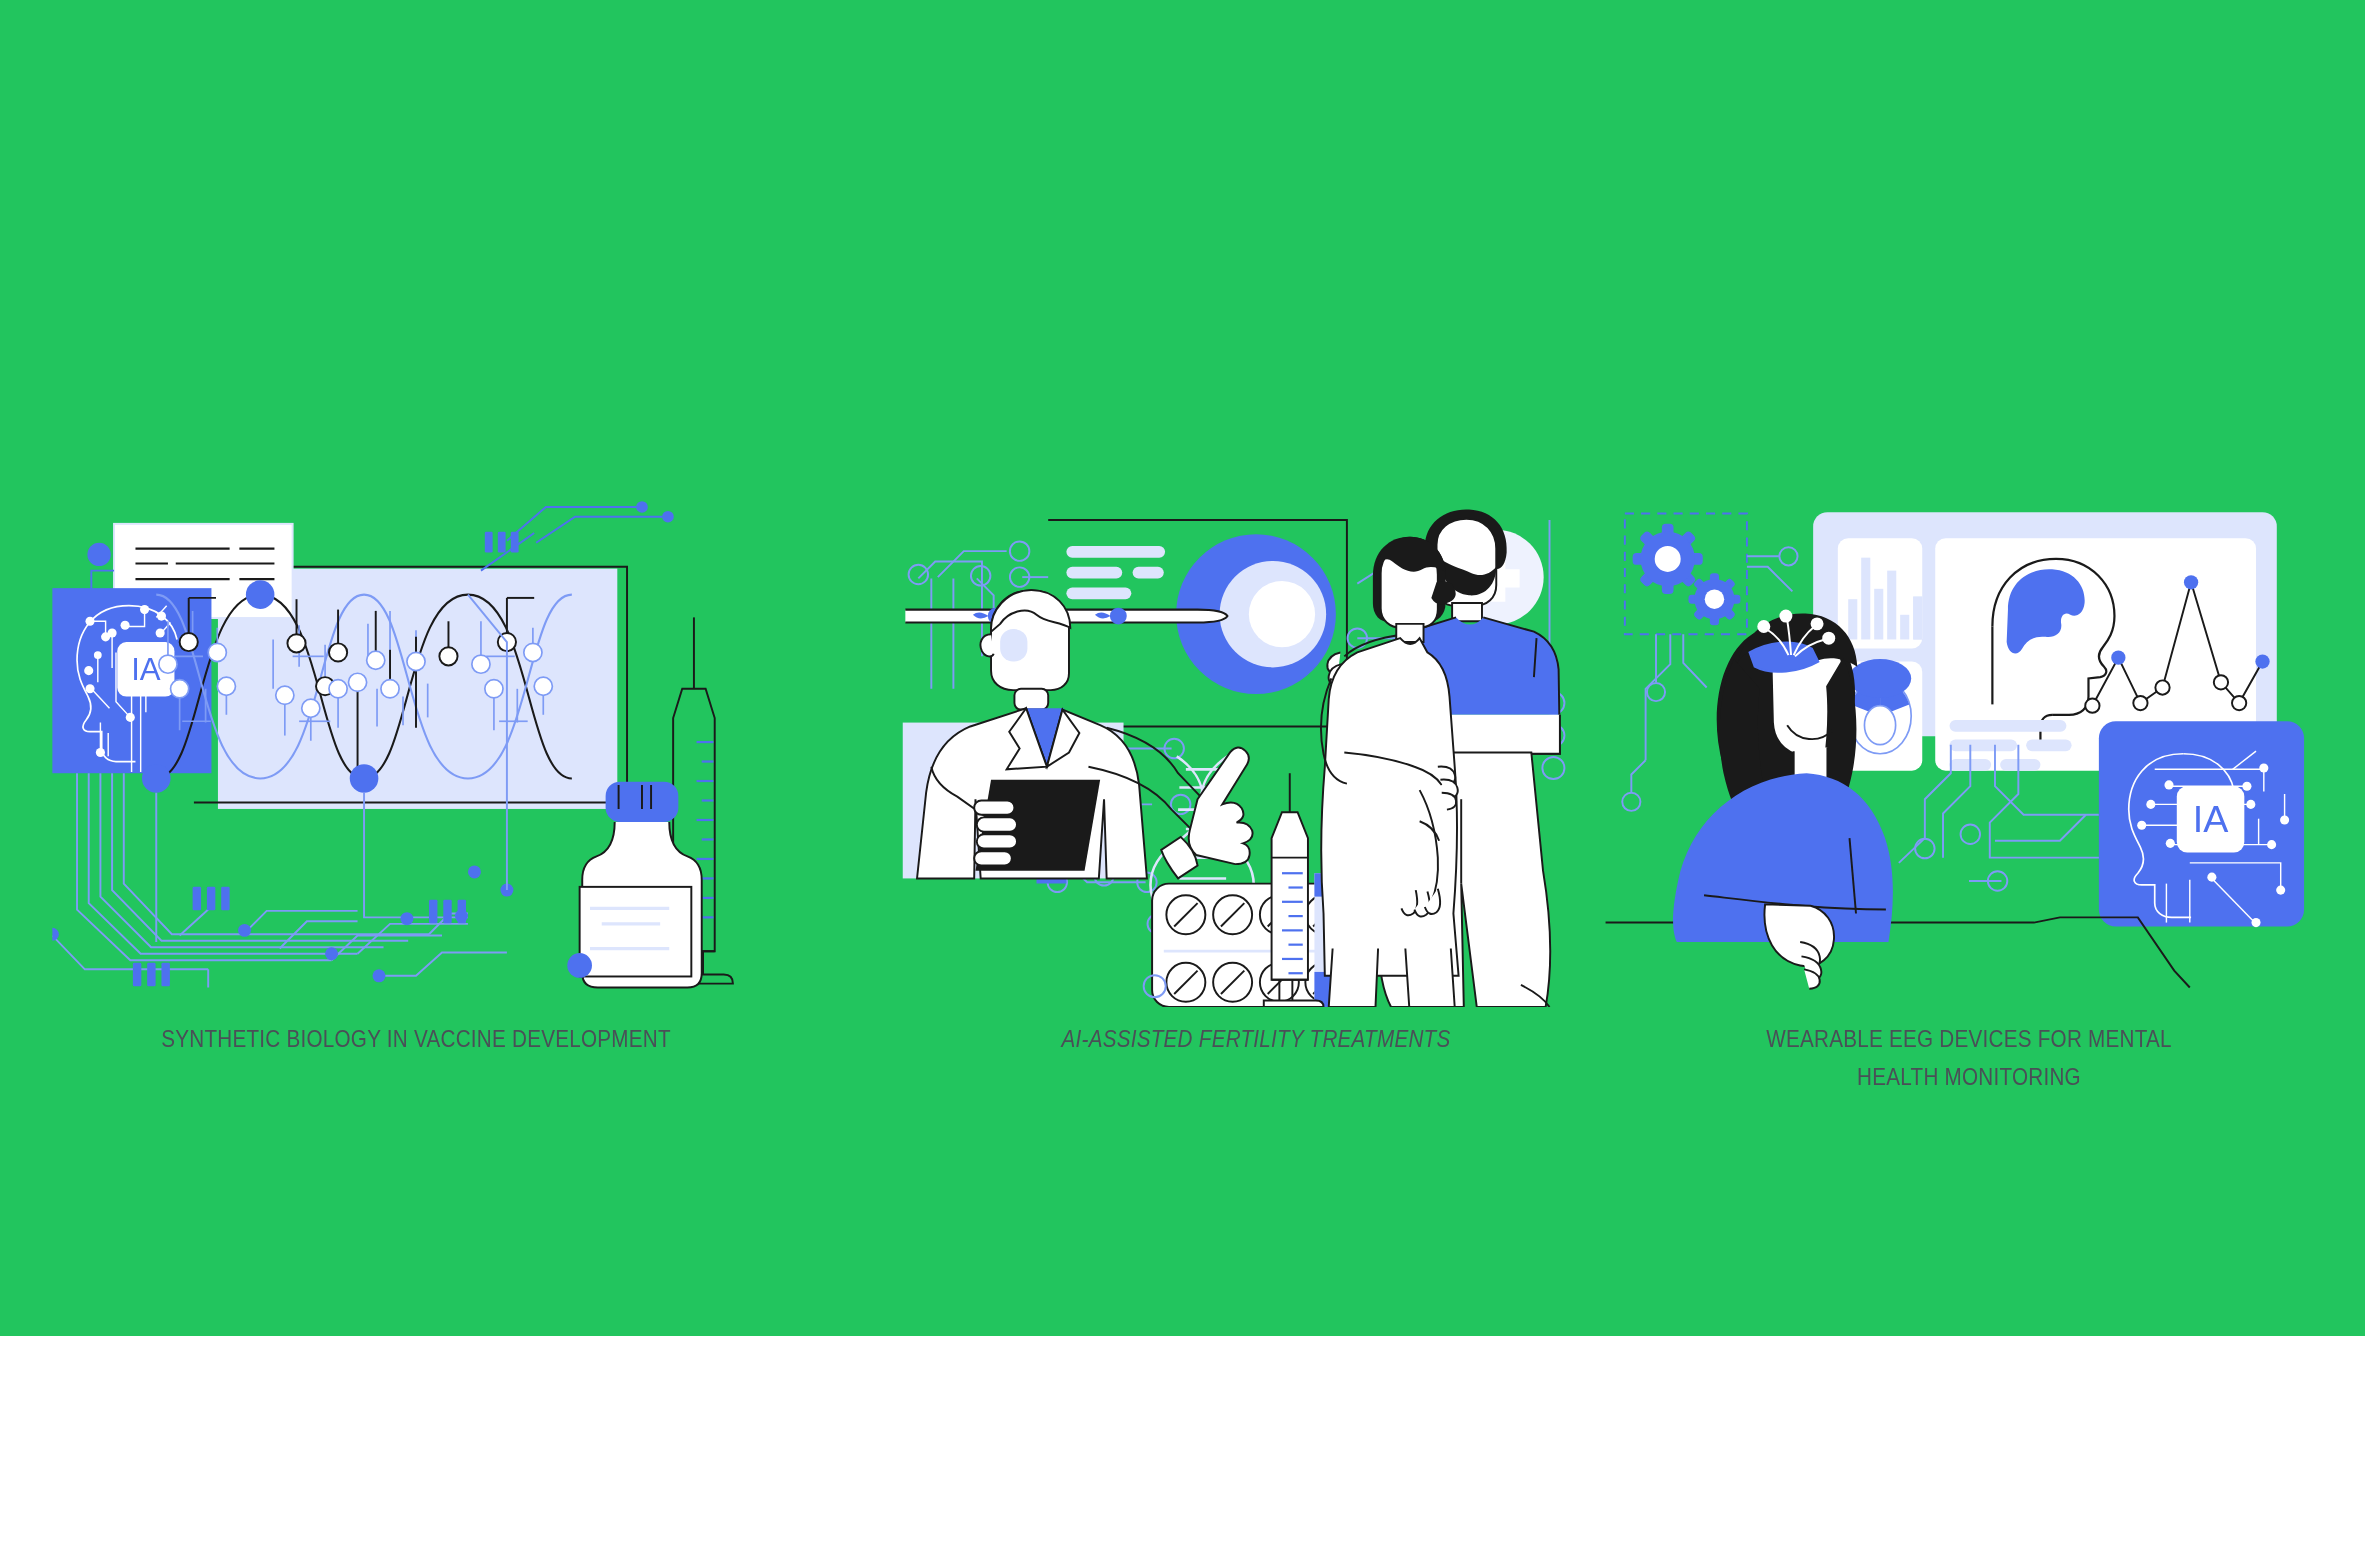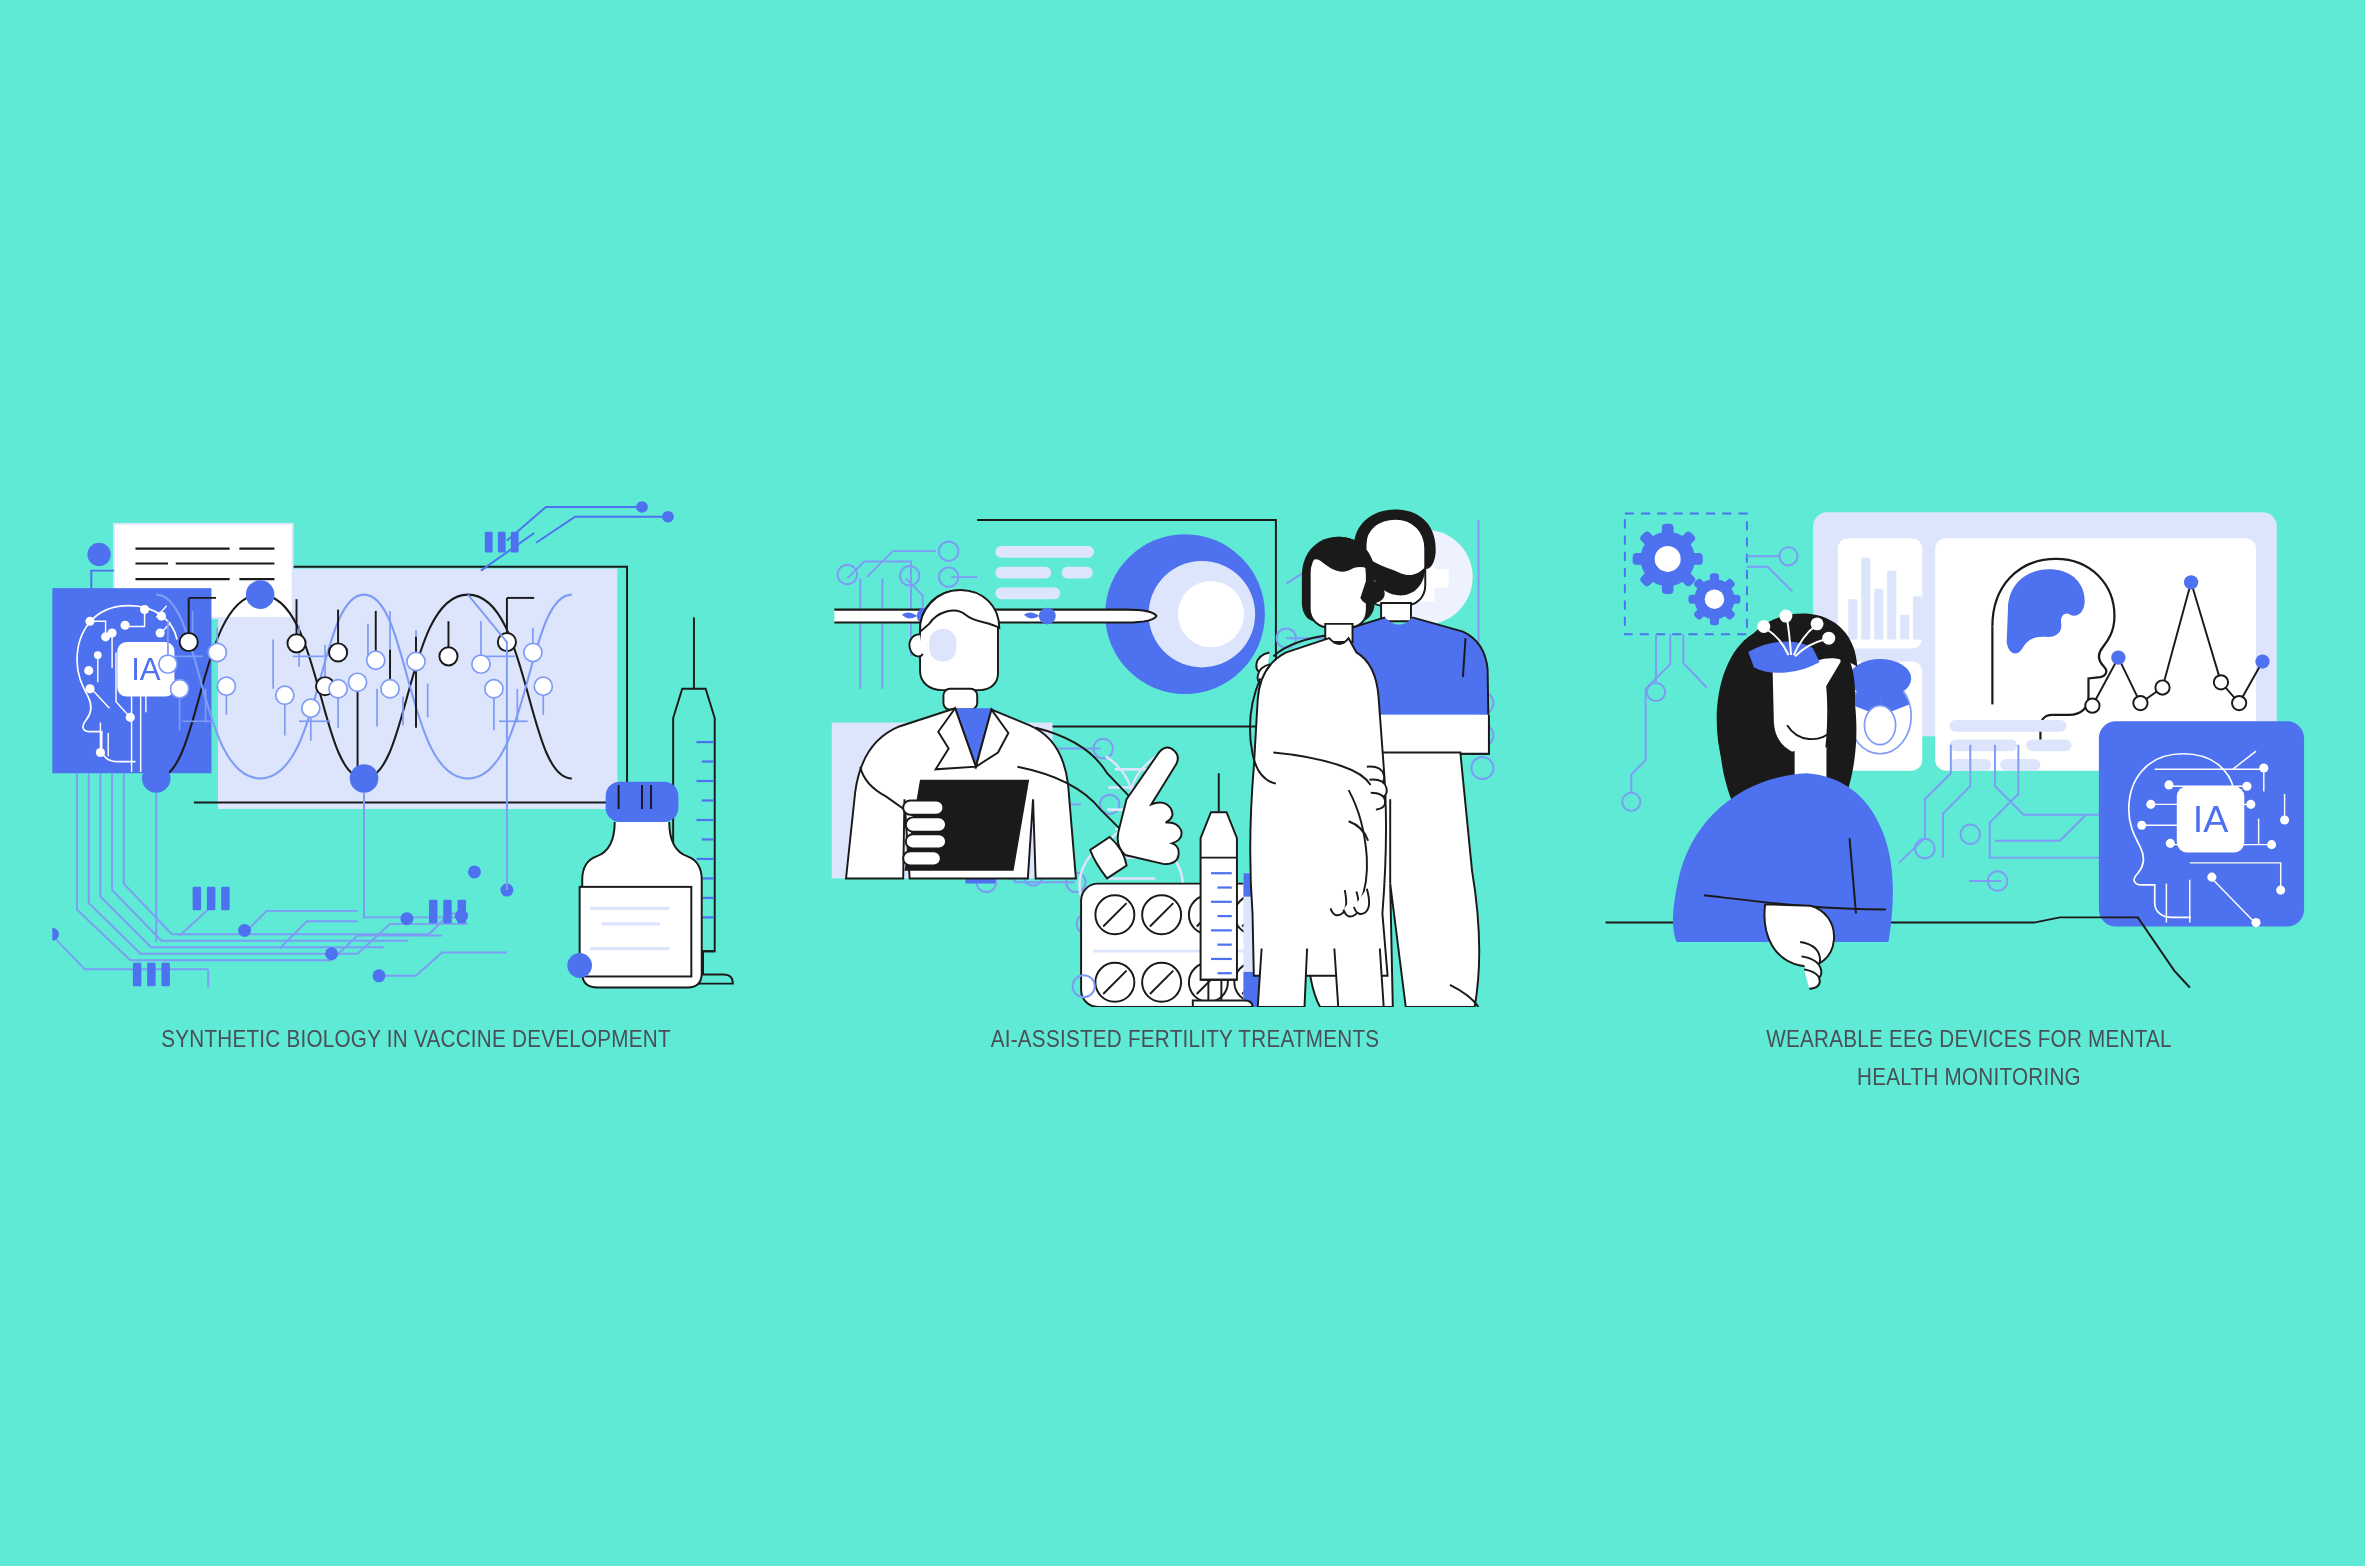--- a/index.html
+++ b/index.html
@@ -1,25 +1,25 @@
 <!DOCTYPE html>
 <html style="font-size:10.4px"><head>
 <meta charset="utf-8">
 <style>
   html,body{margin:0;padding:0;background:#ffffff;}
   body{
     width:2366px;height:1566px;
     font-family:"Liberation Sans","DejaVu Sans",sans-serif;
     overflow:hidden;
   }
-  .board{position:relative;width:2366px;height:1566px;background:#5eead4;}
+  .board{position:relative;width:2366px;height:1336px;background:#22c55e;}
 
   .panel{position:absolute;top:494px;width:728px;height:624px;}
   #panel-1{left:52px;}
-  #panel-2{left:821px;}
+  #panel-2{left:892px;font-style:italic;}
   #panel-3{left:1605px;}
 
   .art{position:absolute;left:0;top:0;width:728px;height:513px;}
   .art svg{display:block;width:100%;height:100%;}
 
   .caption{
     position:absolute;left:0;top:526px;width:728px;
     text-align:center;
     color:#4a4f57;
     font-size:24px;

